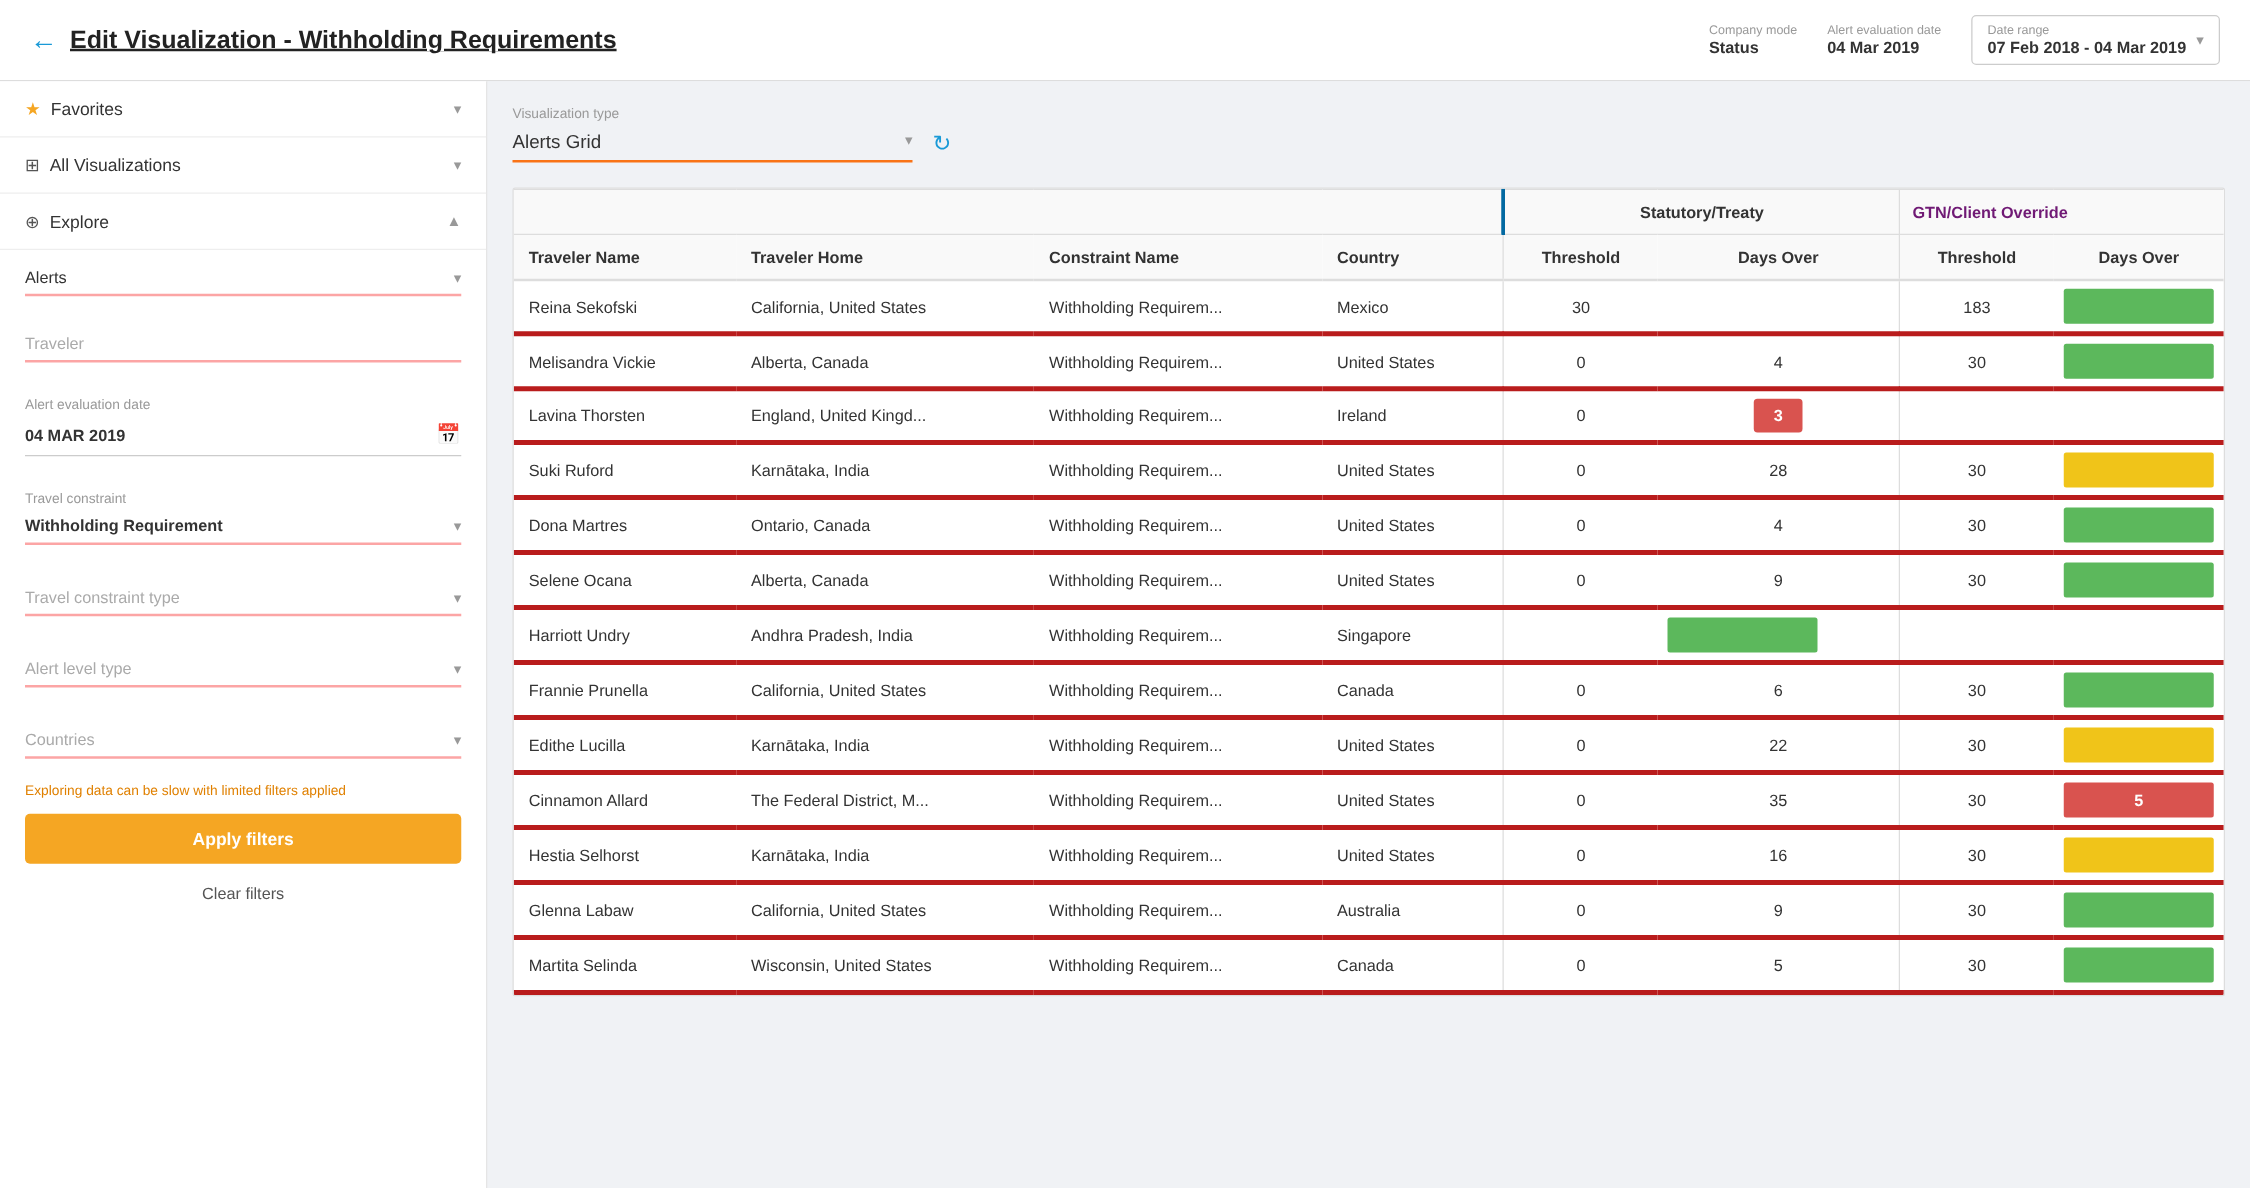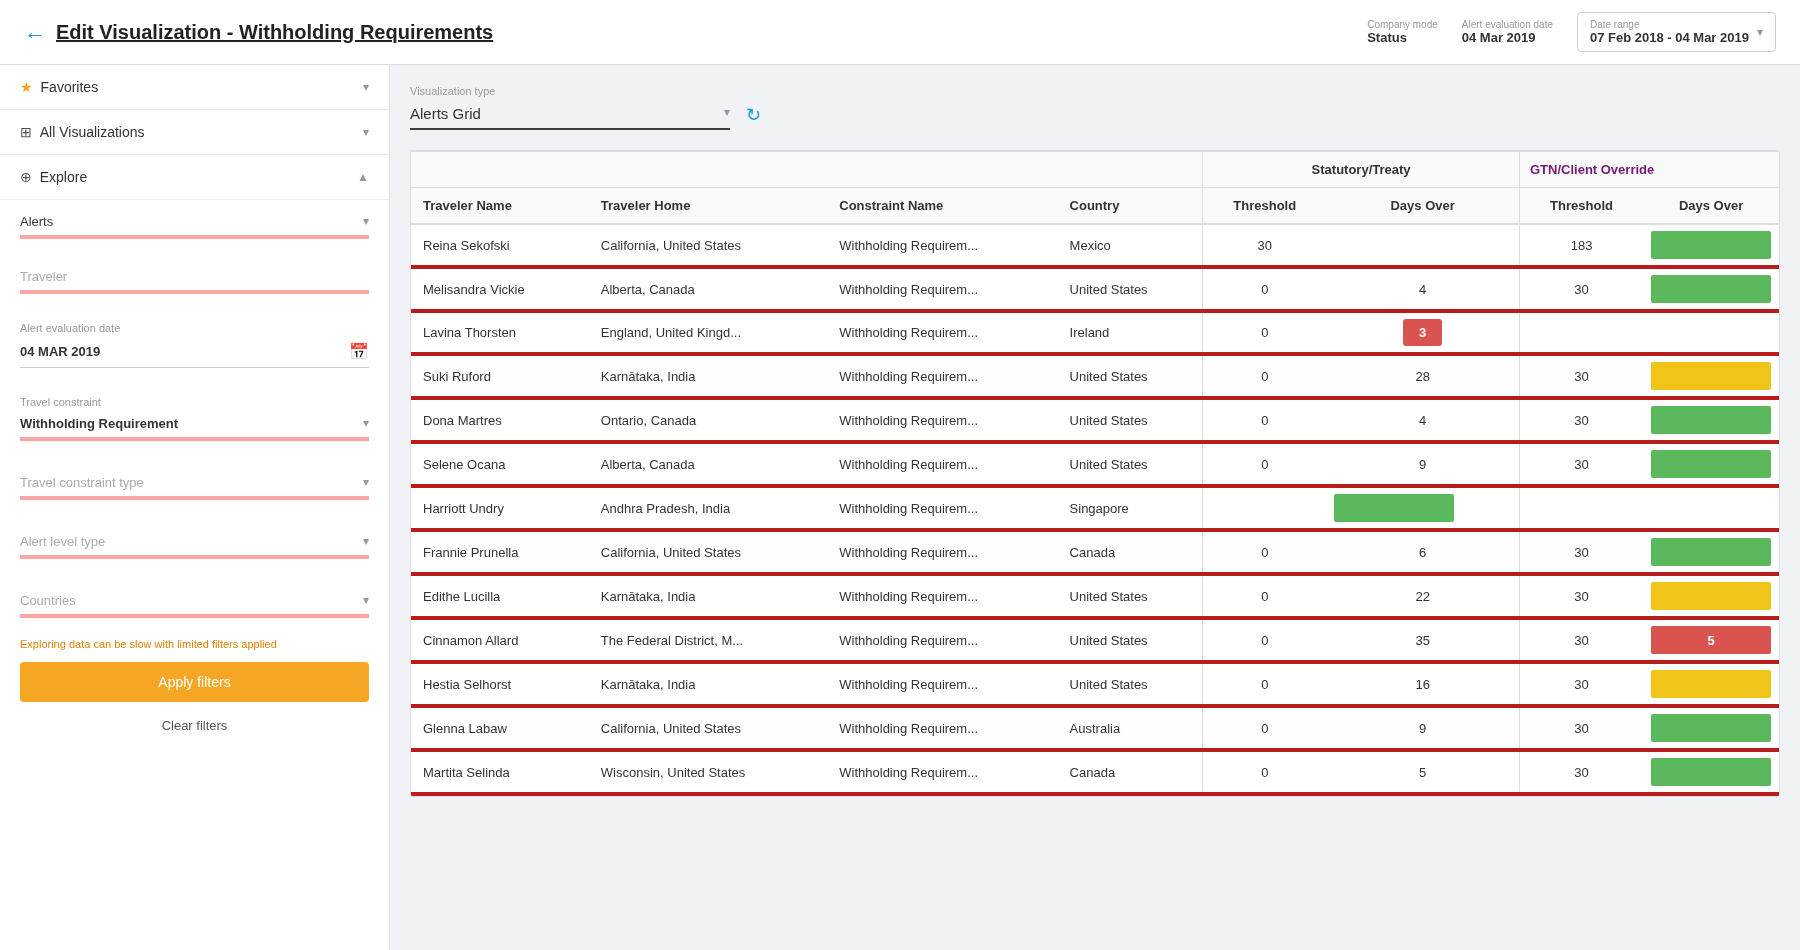--- a/index.html
+++ b/index.html
@@ -103,22 +103,23 @@
     .sidebar-filter-group {
       padding: 8px 20px;
     }
     .filter-label {
       font-size: 11px;
       color: #999;
       margin-bottom: 2px;
     }
     .filter-select-row {
       display: flex;
+      align-items: center;
       justify-content: space-between;
-      border-bottom: 4px solid #fca5a5;
+      border-bottom: 2px solid #fca5a5;
       padding: 6px 0;
     }
     .filter-date-row {
       display: flex;
       align-items: center;
       justify-content: space-between;
       border-bottom: 1px solid #ccc;
       padding: 6px 0;
       font-size: 13px;
       font-weight: 600;
@@ -134,21 +135,21 @@
     }
     .apply-btn {
       margin: 8px 20px;
       background: #f5a623;
       color: #fff;
       border: none;
       border-radius: 4px;
       padding: 12px;
       width: calc(100% - 40px);
       font-size: 14px;
-      font-weight: 400;
+      font-weight: 700;
       cursor: pointer;
       text-align: center;
     }
     .clear-btn {
       display: block;
       text-align: center;
       color: #555;
       font-size: 13px;
       cursor: pointer;
       padding: 8px;
@@ -168,21 +169,21 @@
     }
     .viz-type-row {
       display: flex;
       align-items: center;
       gap: 16px;
       margin-bottom: 20px;
     }
     .viz-select {
       width: 320px;
       border: none;
-      border-bottom: 2px solid #404040;
+      border-bottom: 2px solid #f97316;
       padding: 6px 0;
       font-size: 15px;
       font-weight: 500;
       color: #333;
       background: transparent;
       display: flex;
       align-items: flex-start;
       justify-content: space-between;
     }
     .refresh-icon {
@@ -210,21 +211,21 @@
     .group-header-empty {
       border-right: 1px solid #ddd;
     }
     .group-header-stat {
       text-align: center;
       font-weight: 600;
       font-size: 13px;
       color: #333;
       padding: 10px;
       border-right: 1px solid #ddd;
-      border-left: 1px solid #0369a1;
+      border-left: 3px solid #0369a1;
     }
     .group-header-gtn {
       text-align: left;
       font-weight: 600;
       font-size: 13px;
       color: #701a75;
       padding: 10px;
     }
     .col-header-row th {
       background: #f9f9f9;

